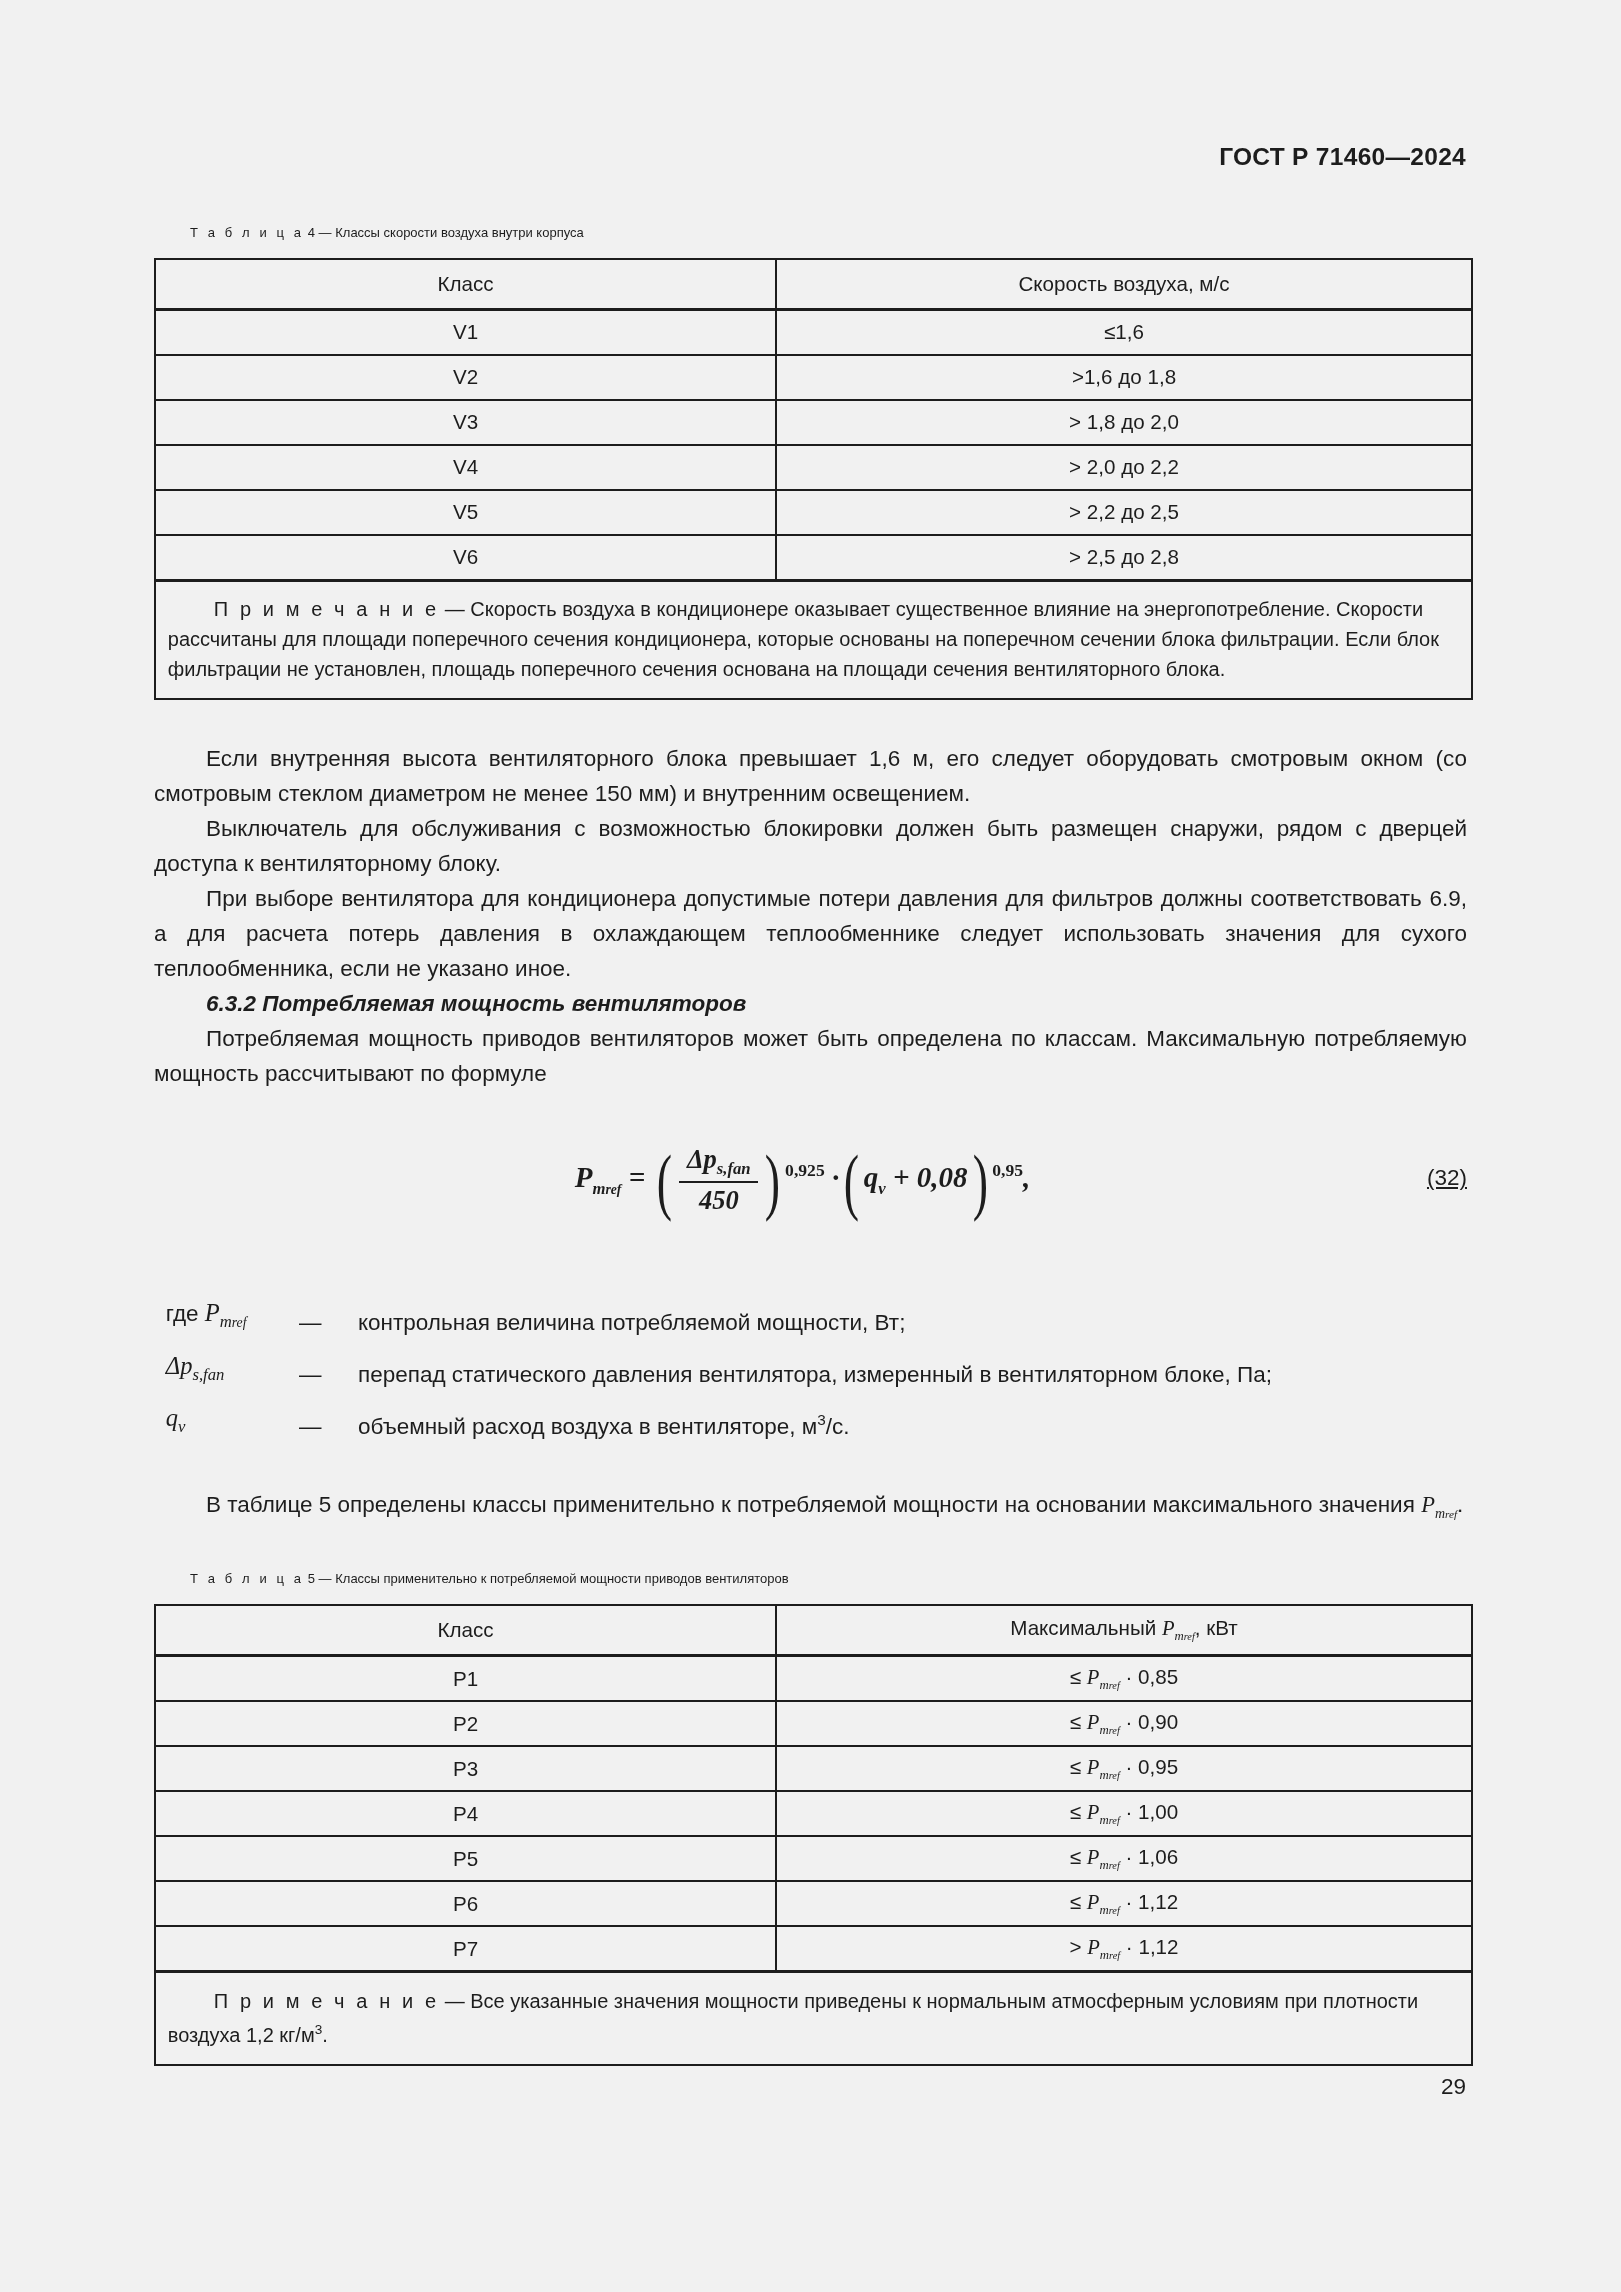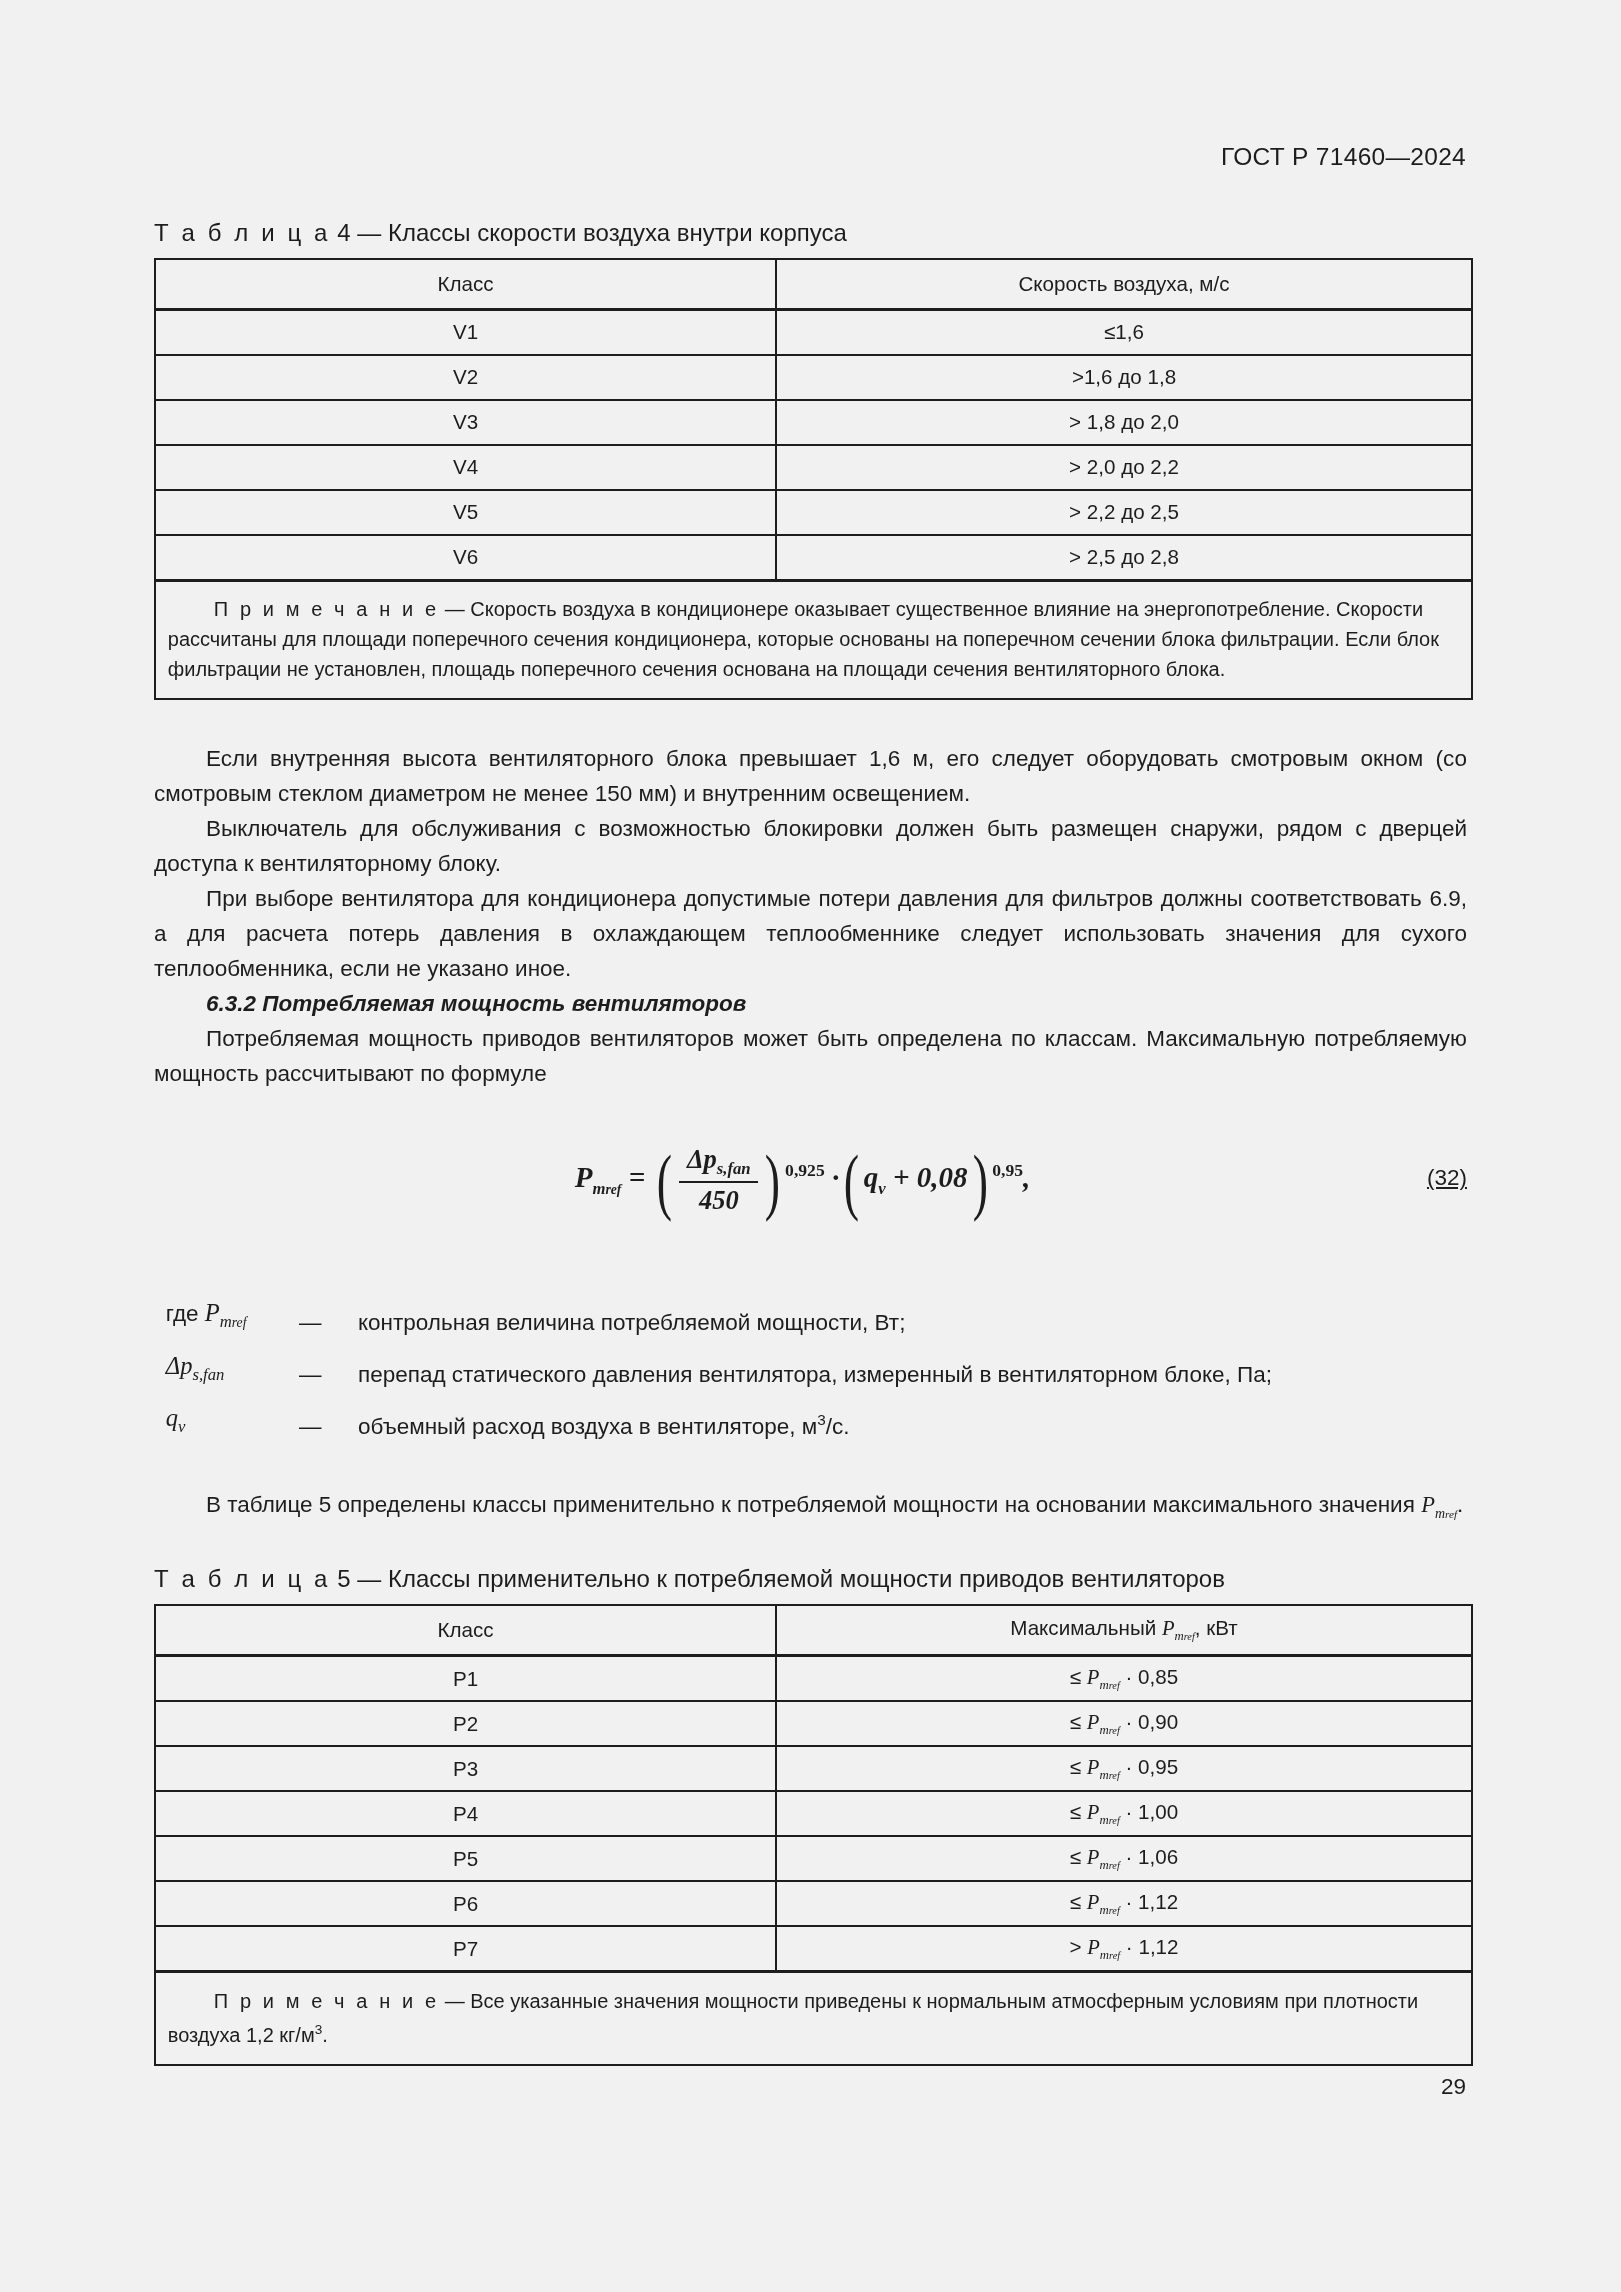--- a/index.html
+++ b/index.html
@@ -13,34 +13,35 @@
   }
   .page {
     position:absolute;
     left:0; top:0;
     width:1621px; height:2293px;
   }
   .header {
     position:absolute;
     right:155px; top:143px;
     font-size:24.5px;
-    font-weight:normal;
+    font-weight:bold;
     letter-spacing:0.3px;
     white-space:nowrap;
   }
   .content {
     position:absolute;
     left:154px; top:218px;
     width:1313px;
   }
   .tbl-caption {
-    font-size:24px;
+    font-size:13px;
     line-height:29px;
     margin-bottom:10.8px;
     white-space:nowrap;
+    margin-left:36px;
   }
   .tbl-caption .sp { letter-spacing:3.1px; }
 
   table.gost {
     border-collapse:collapse;
     width:1313px;
     table-layout:fixed;
     background:#f1f1f1;
   }
   table.gost td {

